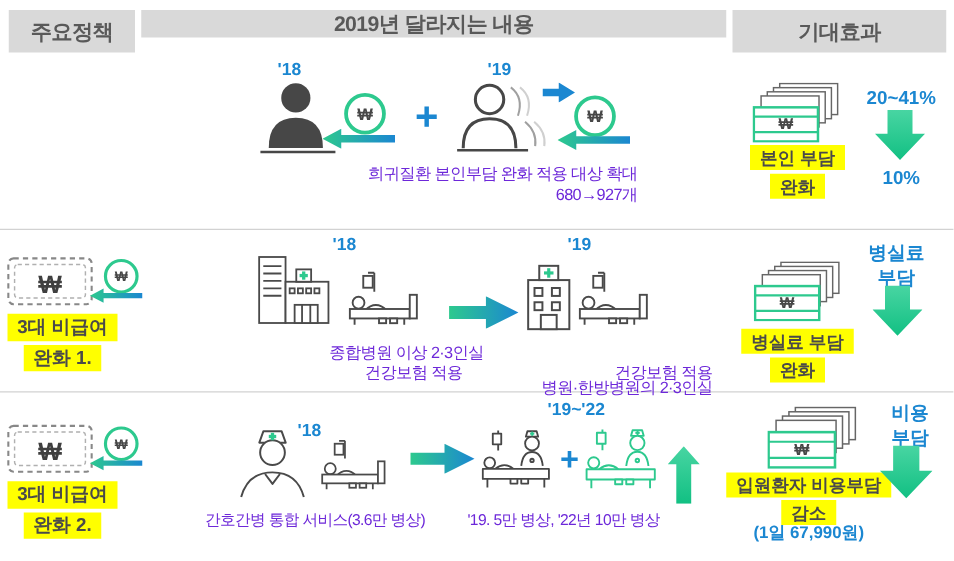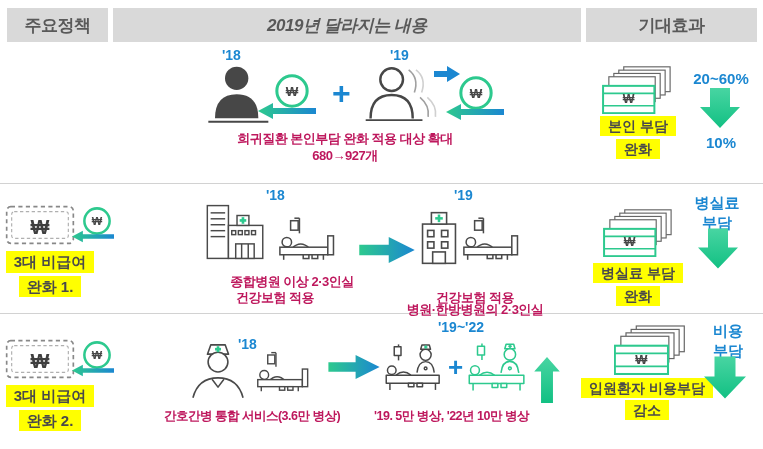--- a/index.html
+++ b/index.html
@@ -7,21 +7,21 @@
          font-family:"Liberation Sans","DejaVu Sans",sans-serif;}
   .cell{position:absolute;}
   .abs{position:absolute;}
   .hbox{background:#d9d9d9;display:flex;align-items:center;justify-content:center;
         font-size:17px;font-weight:700;color:#595959;letter-spacing:-0.5px;}
   .divider{position:absolute;left:0;width:763px;height:1px;background:#d2d2d2;}
   .ylabel{background:#ffff00;color:#4a4a4a;font-weight:700;font-size:14px;
           line-height:1.3;padding:1px 8px;white-space:nowrap;display:inline-block;}
   .ycol{display:flex;flex-direction:column;align-items:center;gap:3px;text-align:center;}
   .year{color:#1b87d1;font-weight:700;font-size:14px;white-space:nowrap;}
-  .cap{color:#be185d;font-weight:700;font-size:13px;text-align:center;line-height:1.25;
+  .cap{color:#6d28d9;font-weight:400;font-size:13px;text-align:right;line-height:1.25;
        letter-spacing:-0.5px;white-space:nowrap;}
   .cap.sm{font-size:12.5px;}
   .note{color:#999;font-weight:400;font-size:11px;text-align:center;}
   .blue{color:#1b87d1;font-weight:700;}
   .plus{color:#1b87d1;font-weight:800;line-height:1;}
   svg{display:block;}
   svg text{font-family:"Liberation Sans","DejaVu Sans",sans-serif;}
 </style>
 </head>
 <body>
@@ -41,21 +41,21 @@
       <linearGradient id="g-up" x1="0" y1="1" x2="0" y2="0">
         <stop offset="0" stop-color="#12c083"></stop>
           <stop offset="1" stop-color="#48d5a2"></stop>
       </linearGradient>
     </defs>
   </svg>
 
   <div class="cell hbox" style="left:7px;top:8px;width:101px;height:34px;">
     <span>주요정책</span>
   </div>
-  <div class="cell hbox" style="left:113px;top:8px;width:468px;height:34px;font-style:italic;">
+  <div class="cell hbox" style="left:113px;top:8px;width:468px;height:22px;">
     <span>2019년 달라지는 내용</span>
   </div>
   <div class="cell hbox" style="left:586px;top:8px;width:171px;height:34px;">
     <span>기대효과</span>
   </div>
 
   <div class="divider" style="top:183px;"></div>
   <div class="divider" style="top:313px;"></div>
 
 
@@ -120,21 +120,21 @@
       </g>
       <rect x="1" y="24" width="62" height="33" fill="#fff" stroke="#2dc98e" stroke-width="2.4"></rect>
       <line x1="1" y1="33" x2="63" y2="33" stroke="#2dc98e" stroke-width="2"></line>
       <line x1="1" y1="48" x2="63" y2="48" stroke="#2dc98e" stroke-width="2"></line>
       <text x="32" y="45" text-anchor="middle" font-size="15" font-weight="bold" fill="#474747">₩</text>
     </svg>
     <div class="abs ycol" style="left:0;top:71px;width:96px;">
       <span class="ylabel">본인 부담</span>
       <span class="ylabel">완화</span>
     </div>
-    <div class="abs blue" style="left:92px;top:25px;width:78px;text-align:center;font-size:15px;">20~60%</div>
+    <div class="abs blue" style="left:92px;top:25px;width:78px;text-align:center;font-size:15px;">20~41%</div>
     <svg class="abs" style="left:110px;top:43px;" width="40" height="40" viewBox="0 0 44 44">
       <polygon points="11,0 33,0 33,21 44,21 22,44 0,21 11,21" fill="url(#g-down)"></polygon>
     </svg>
     <div class="abs blue" style="left:92px;top:89px;width:78px;text-align:center;font-size:15px;">10%</div>
   </div>
 
   <div class="cell" style="left:0;top:185px;width:180px;height:128px;">
     <svg class="abs" style="left:5px;top:20px;" width="70" height="40" viewBox="0 0 84 48">
       <rect x="2" y="2" width="80" height="44" rx="5" fill="#fff" stroke="#888" stroke-width="2" stroke-dasharray="5 4"></rect>
       <rect x="8" y="8" width="68" height="32" rx="3" fill="none" stroke="#b0b0b0" stroke-width="1.4" stroke-dasharray="4 3"></rect>
@@ -388,20 +388,21 @@
       </g>
       <rect x="1" y="24" width="62" height="33" fill="#fff" stroke="#2dc98e" stroke-width="2.4"></rect>
       <line x1="1" y1="33" x2="63" y2="33" stroke="#2dc98e" stroke-width="2"></line>
       <line x1="1" y1="48" x2="63" y2="48" stroke="#2dc98e" stroke-width="2"></line>
       <text x="32" y="45" text-anchor="middle" font-size="15" font-weight="bold" fill="#474747">₩</text>
     </svg>
     <div class="abs ycol" style="left:0;top:63px;width:114px;gap:2px;">
       <span class="ylabel">입원환자 비용부담</span>
       <span class="ylabel">감소</span>
     </div>
+    <div class="abs blue" style="left:0;top:102px;width:114px;text-align:center;font-size:13.5px;">(1일 67,990원)</div>
     <div class="abs blue" style="left:108px;top:6px;width:60px;text-align:center;font-size:15px;line-height:1.3;">
       <div>비용</div>
       <div>부담</div>
     </div>
     <svg class="abs" style="left:114px;top:41px;" width="42" height="43" viewBox="0 0 44 44">
       <polygon points="11,0 33,0 33,21 44,21 22,44 0,21 11,21" fill="url(#g-down)"></polygon>
     </svg>
   </div>
 
 </div>

